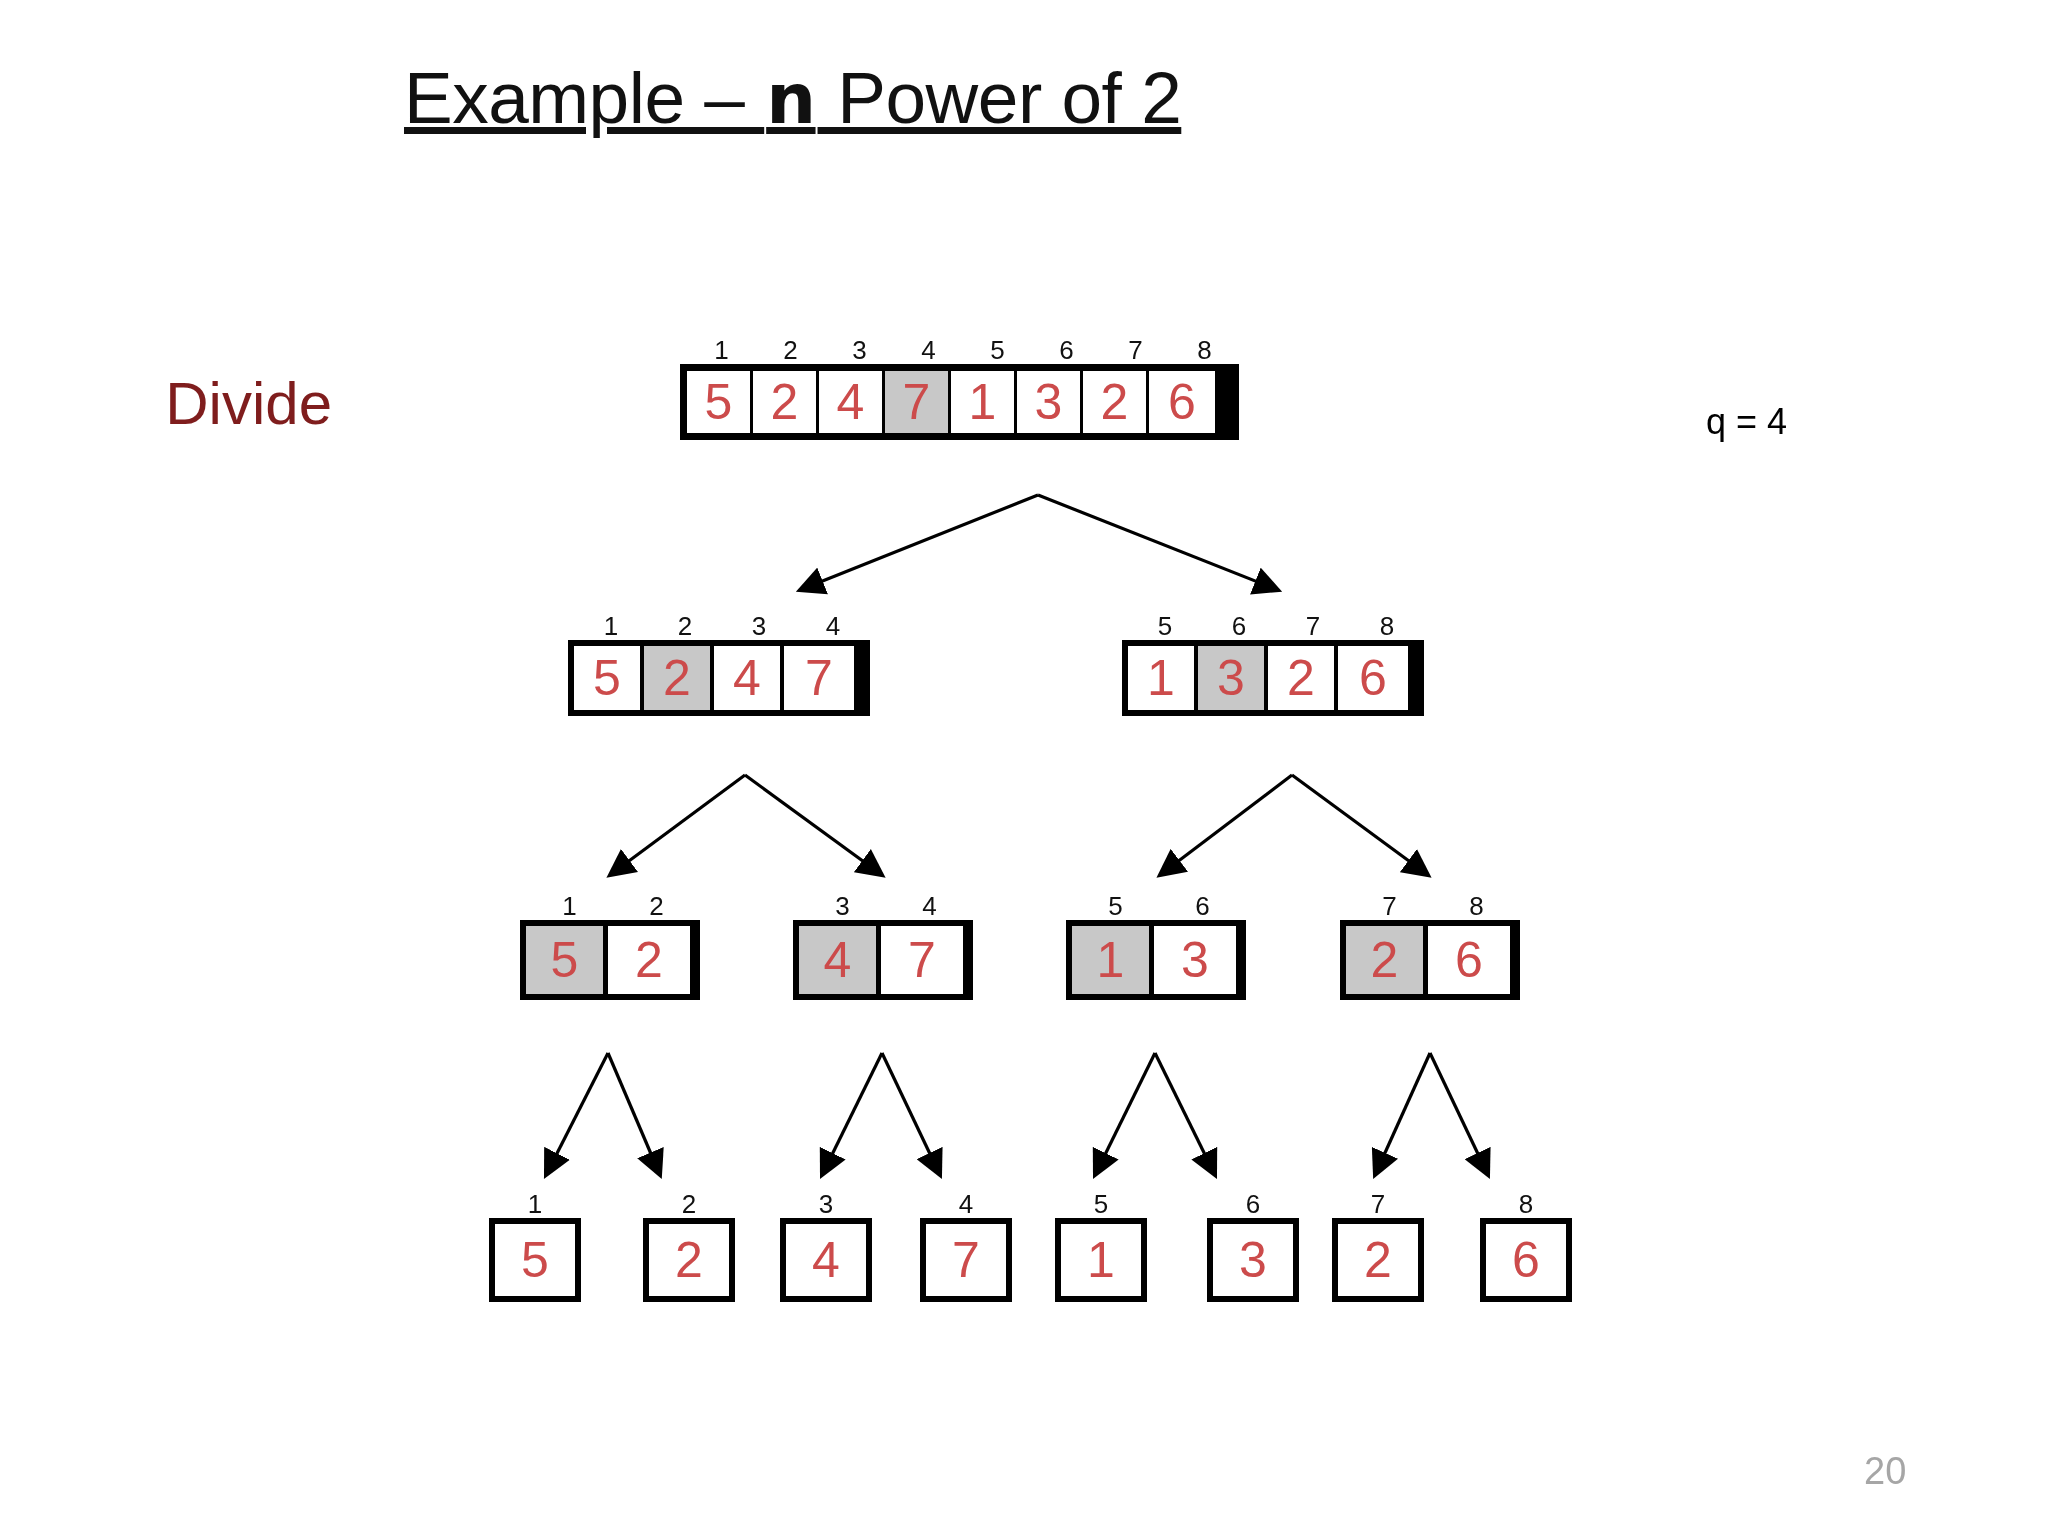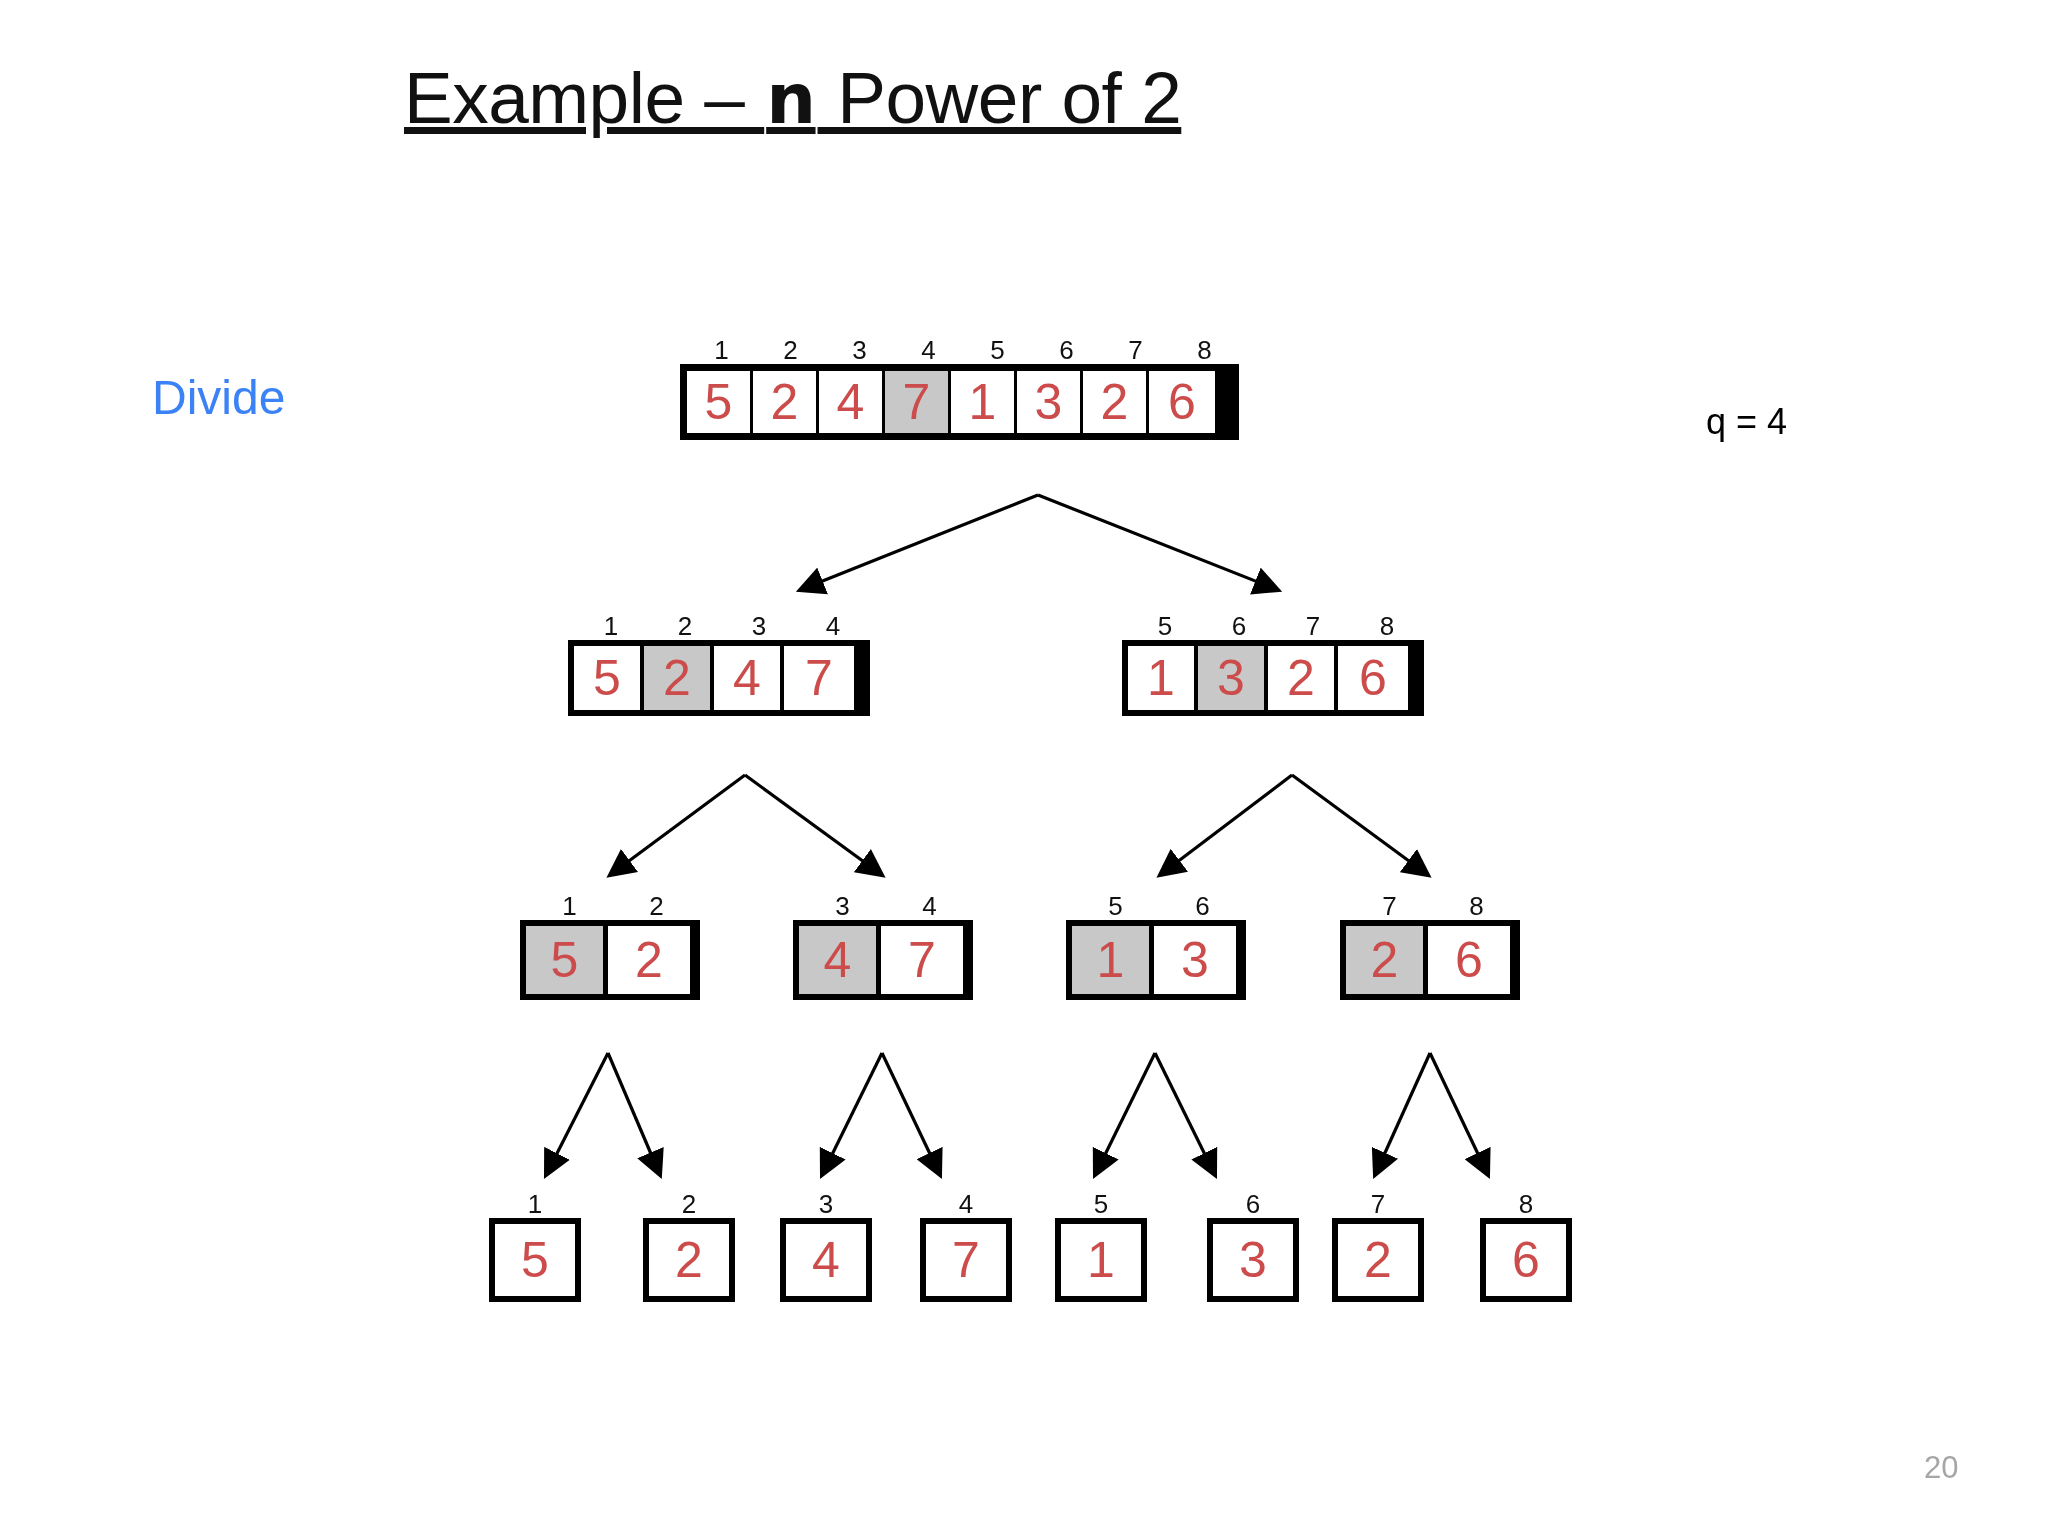--- a/index.html
+++ b/index.html
@@ -36,44 +36,45 @@
     font-size: 70px;
     padding: 0 2px;
   }
 
   
   #divide-label {
     position: absolute;
     left: 152px;
     top: 372px;
     width: 180px;
-    font-size: 48px;
+    font-size: 60px;
     line-height: 1.08;
-    color: #3b82f6;
+    color: #7f1d1d;
     font-weight: 400;
     word-break: break-all;
+    text-align: right;
   }
 
   
   #q-label {
     position: absolute;
     left: 1706px;
     top: 398px;
     width: 90px;
     font-size: 36px;
     line-height: 1.32;
     color: #000000;
   }
 
   
   #page-number {
     position: absolute;
-    left: 1924px;
+    left: 1864px;
     top: 1450px;
-    font-size: 31px;
+    font-size: 38px;
     color: #a6a6a6;
   }
 
   
   .array-group {
     position: absolute;
   }
   .idx-row {
     display: flex;
     height: 28px;

